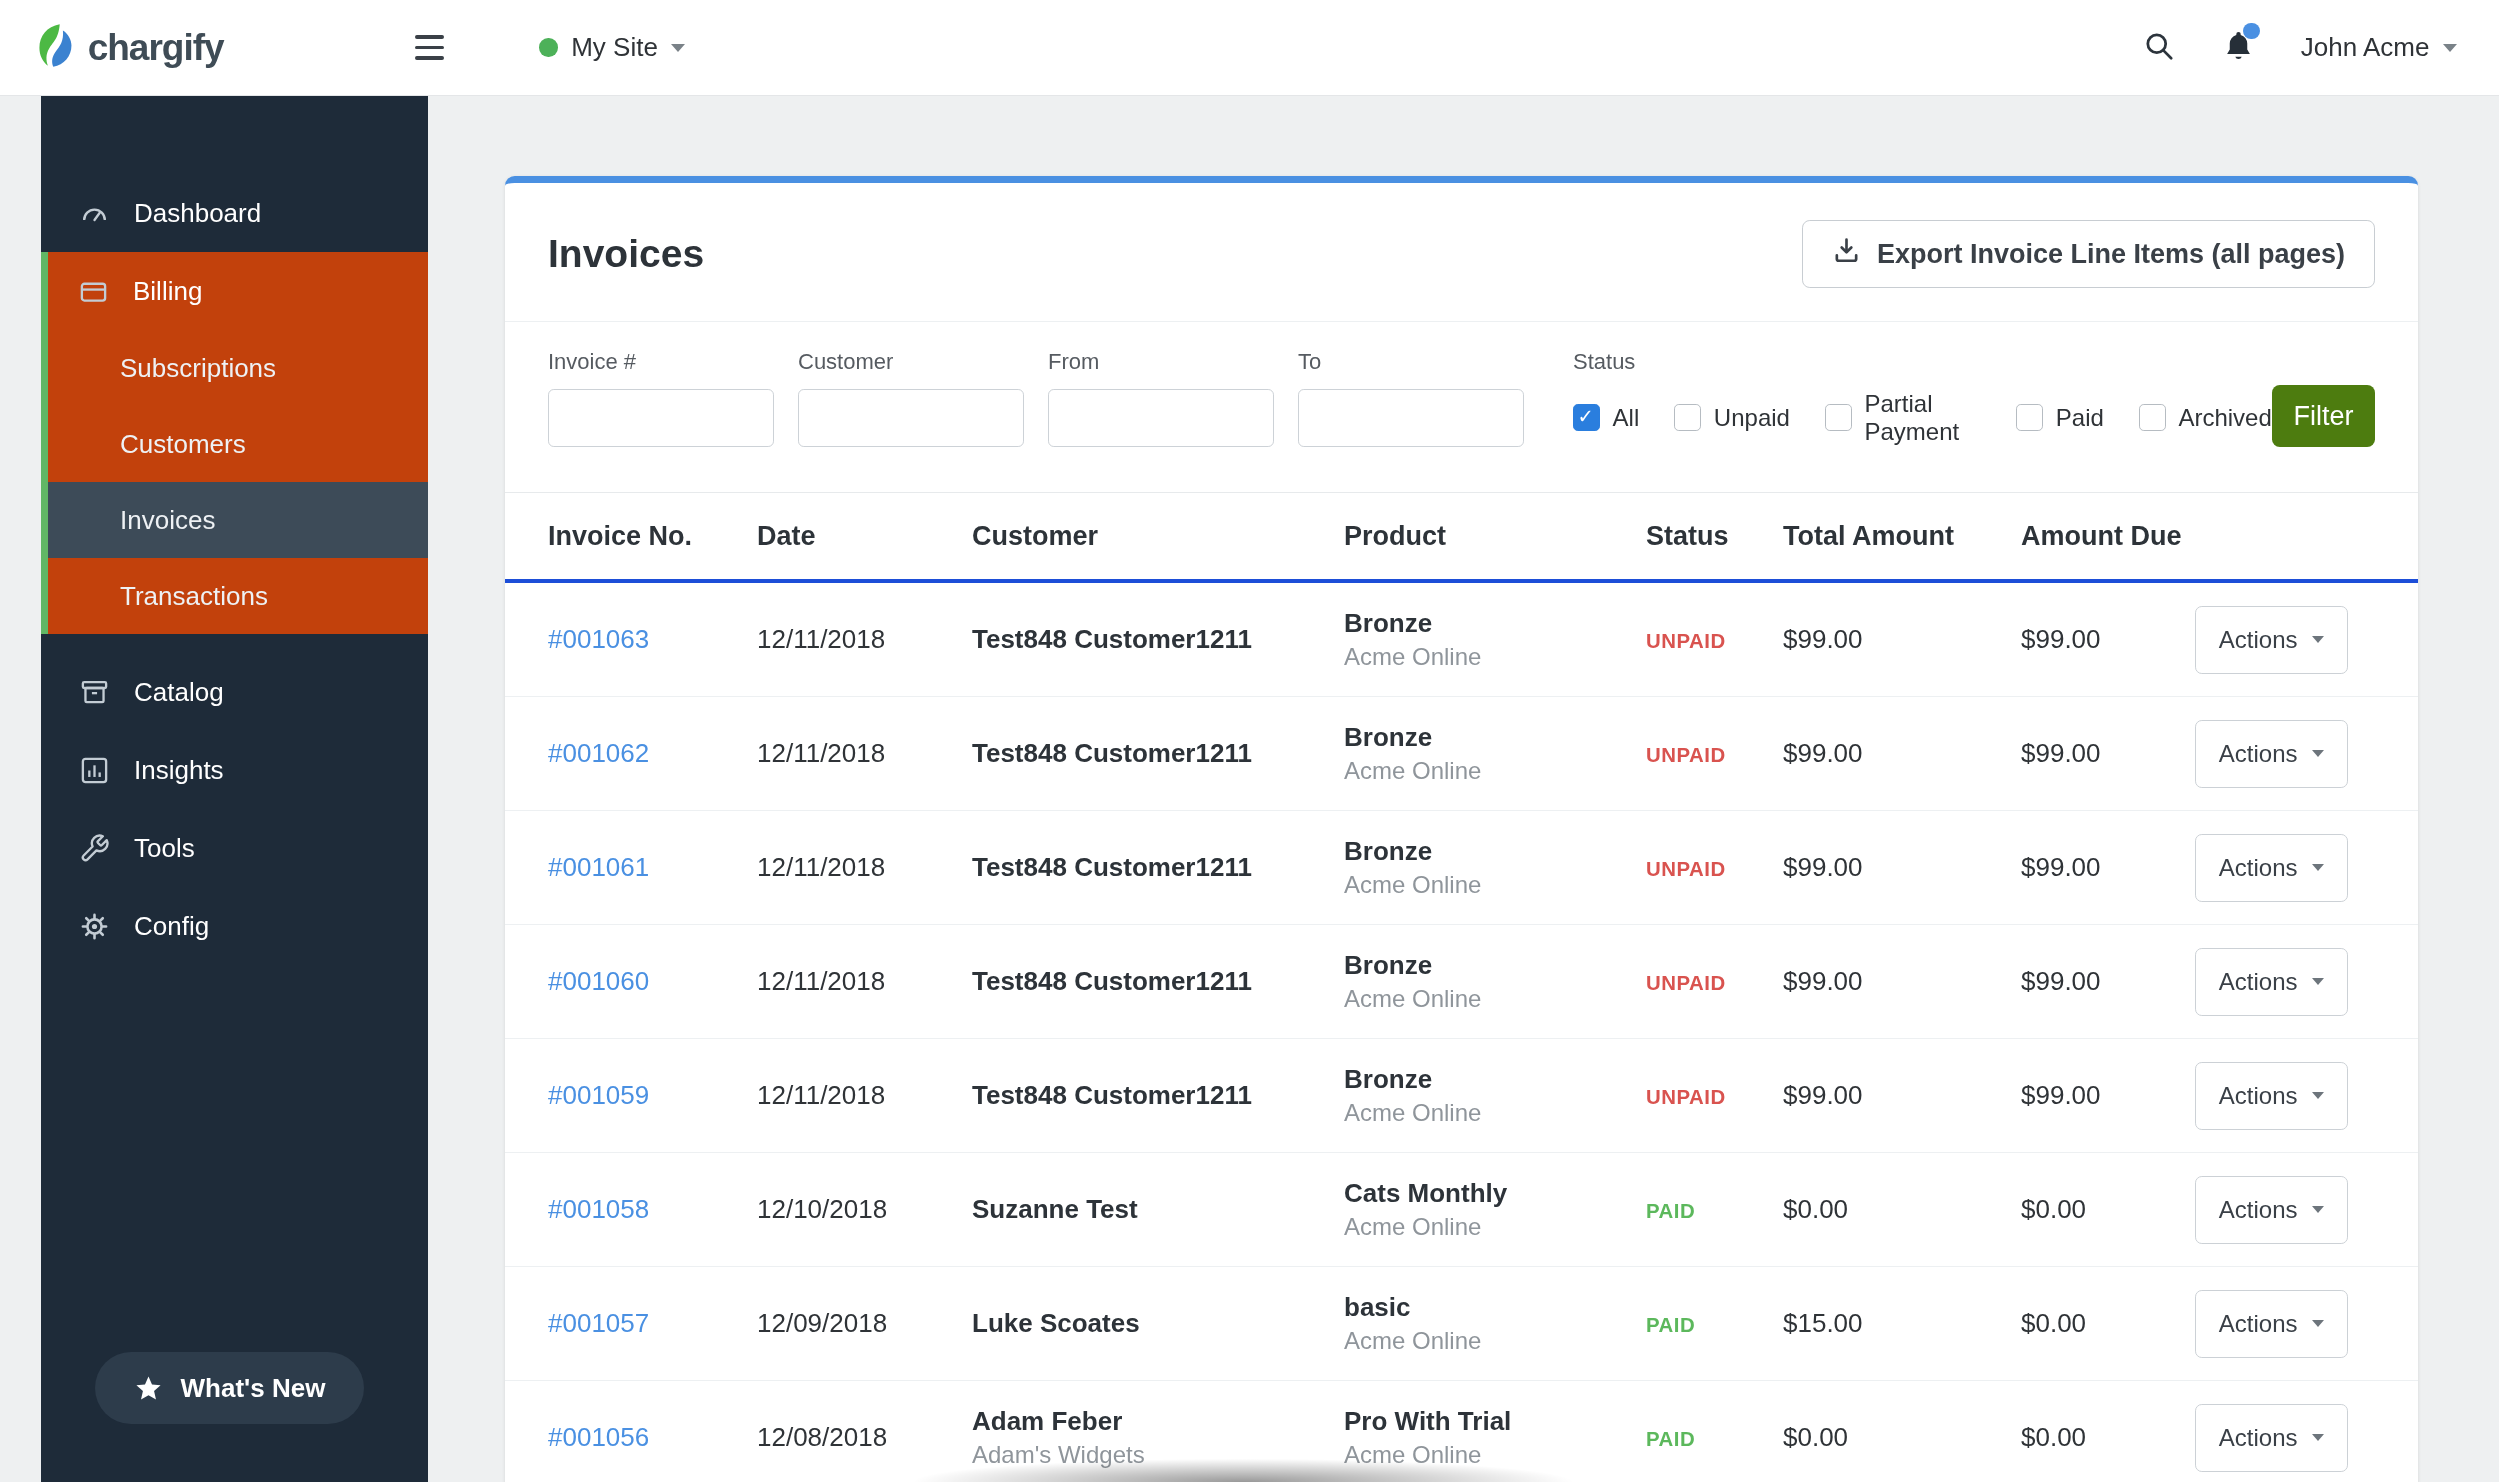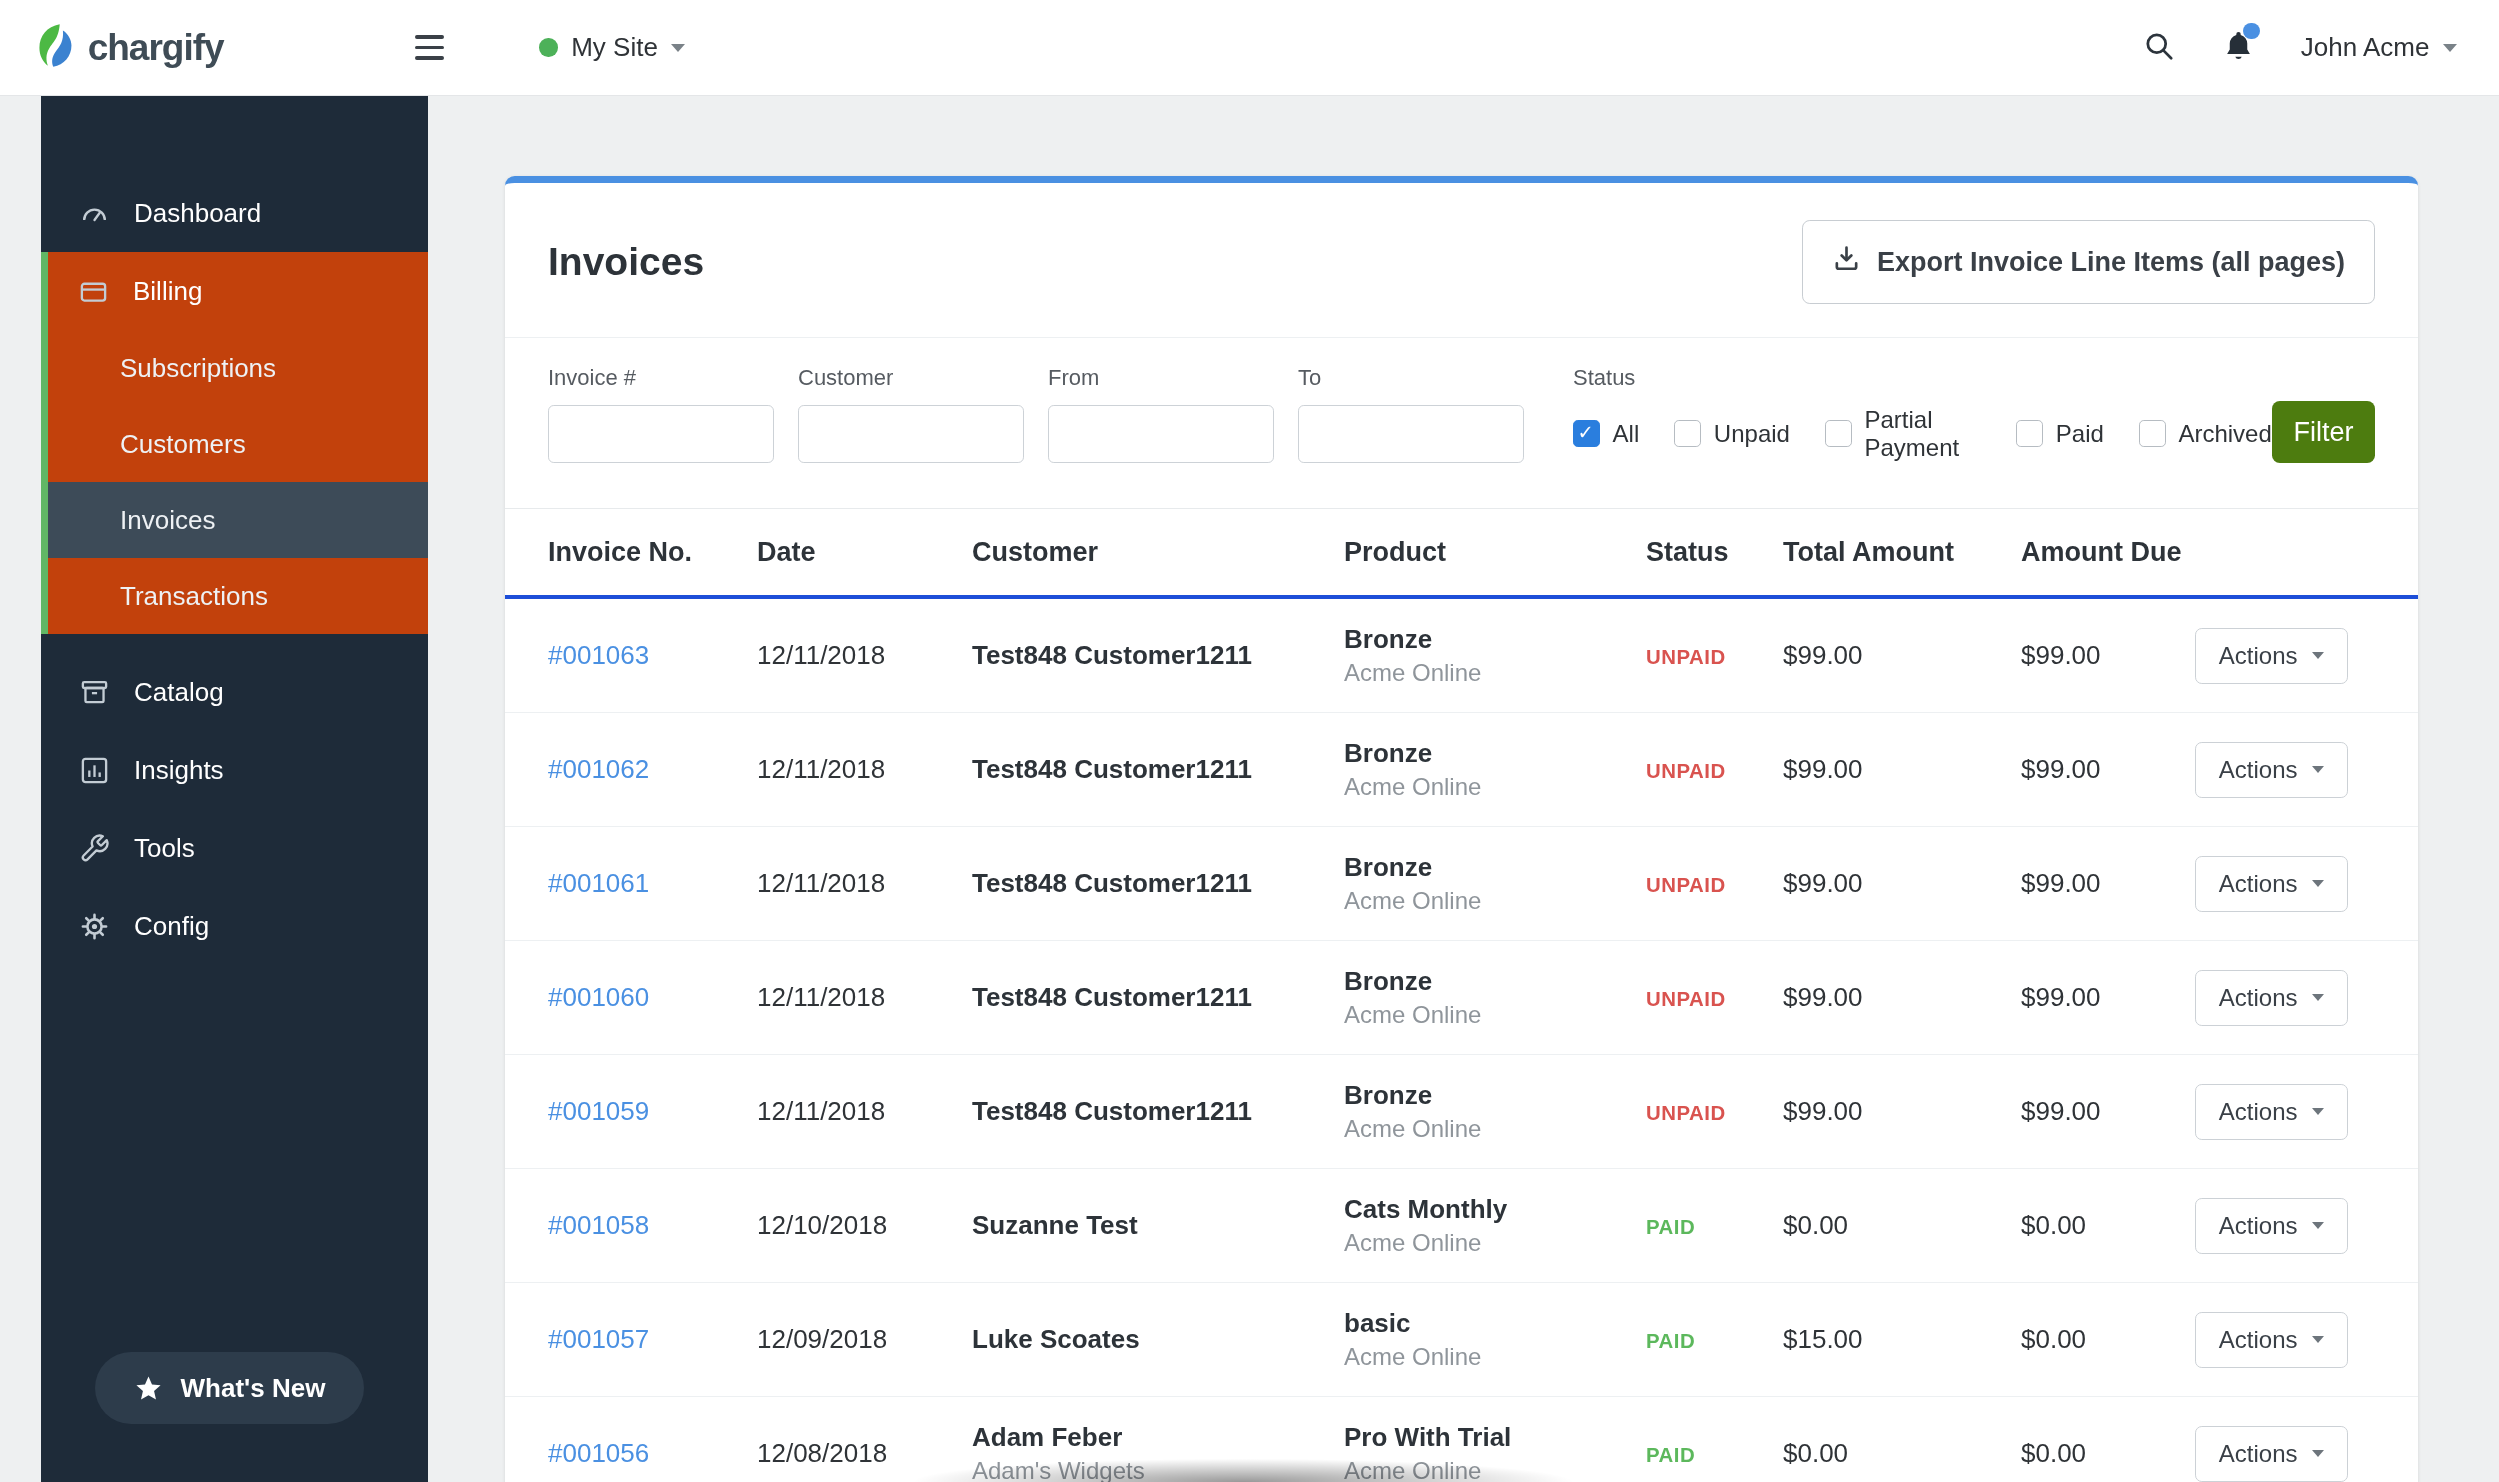--- a/index.html
+++ b/index.html
@@ -65,21 +65,21 @@
   .card {
     margin: 80px 82px 0 77px; background: #fff; border-radius: 9.7px;
     border-top: 7.8px solid #4a90e2; box-shadow: 0 1px 3.9px rgba(0,0,0,.10);
   }
   .card-header {
     display: flex; align-items: center; justify-content: space-between;
     padding: 37px 43px 33px; border-bottom: 1px solid #edf0f2;
   }
   .page-title { font-size: 39px; font-weight: 700; color: #2d3339; }
   .export-btn {
-    height: 84px; padding: 0 29px; border: 1.9px solid #c8cdd2; border-radius: 7.8px;
+    height: 68px; padding: 0 29px; border: 1.9px solid #c8cdd2; border-radius: 7.8px;
     background: #fff; display: flex; align-items: center; gap: 15.5px;
     font-size: 27px; font-weight: 700; color: #3a4047;
   }
 
   
   .filter-bar { display: flex; align-items: flex-start; padding: 27px 43px 45px; }
   .filter-fields { display: flex; }
   .filter-group { display: flex; flex-direction: column; gap: 13.6px; margin-right: 24px; }
   .filter-label { font-size: 22px; color: #565b61; }
   .filter-input {
@@ -112,21 +112,21 @@
   }
   .trow { min-height: 114px; border-bottom: 1px solid #edf0f2; font-size: 26px; }
   .invoice-link { color: #4a90e2; font-size: 26px; }
   .customer-name, .product-name { font-weight: 700; color: #2d3339; line-height: 33px; }
   .sub { font-size: 24px; color: #8f959b; line-height: 31px; margin-top: 1.9px; font-weight: 400; }
   .status { font-size: 20.4px; font-weight: 600; letter-spacing: 0.5px; }
   .status.unpaid { color: #d9534f; }
   .status.paid { color: #5cb85c; }
   .td.actions { display: flex; justify-content: flex-end; padding-right: 27px; }
   .actions-btn {
-    height: 56px; padding: 0 23px; border: 1.9px solid #ccd1d6; border-radius: 6.8px;
+    height: 68px; padding: 0 23px; border: 1.9px solid #ccd1d6; border-radius: 6.8px;
     background: #fff; display: flex; align-items: center; gap: 14.5px;
     font-size: 24px; color: #3a4047; text-align: right;
   }
   .caret.dark { border-top-color: #6d757c; border-left-width: 6.8px; border-right-width: 6.8px; border-top-width: 7.8px; }
 
   .scroll-shadow {
     position: absolute; bottom: 0; left: 398px; width: 834px; height: 27px;
     background: radial-gradient(ellipse 55% 120% at 50% 100%, rgba(0,0,0,.4), rgba(0,0,0,0) 72%);
     pointer-events: none;
   }

